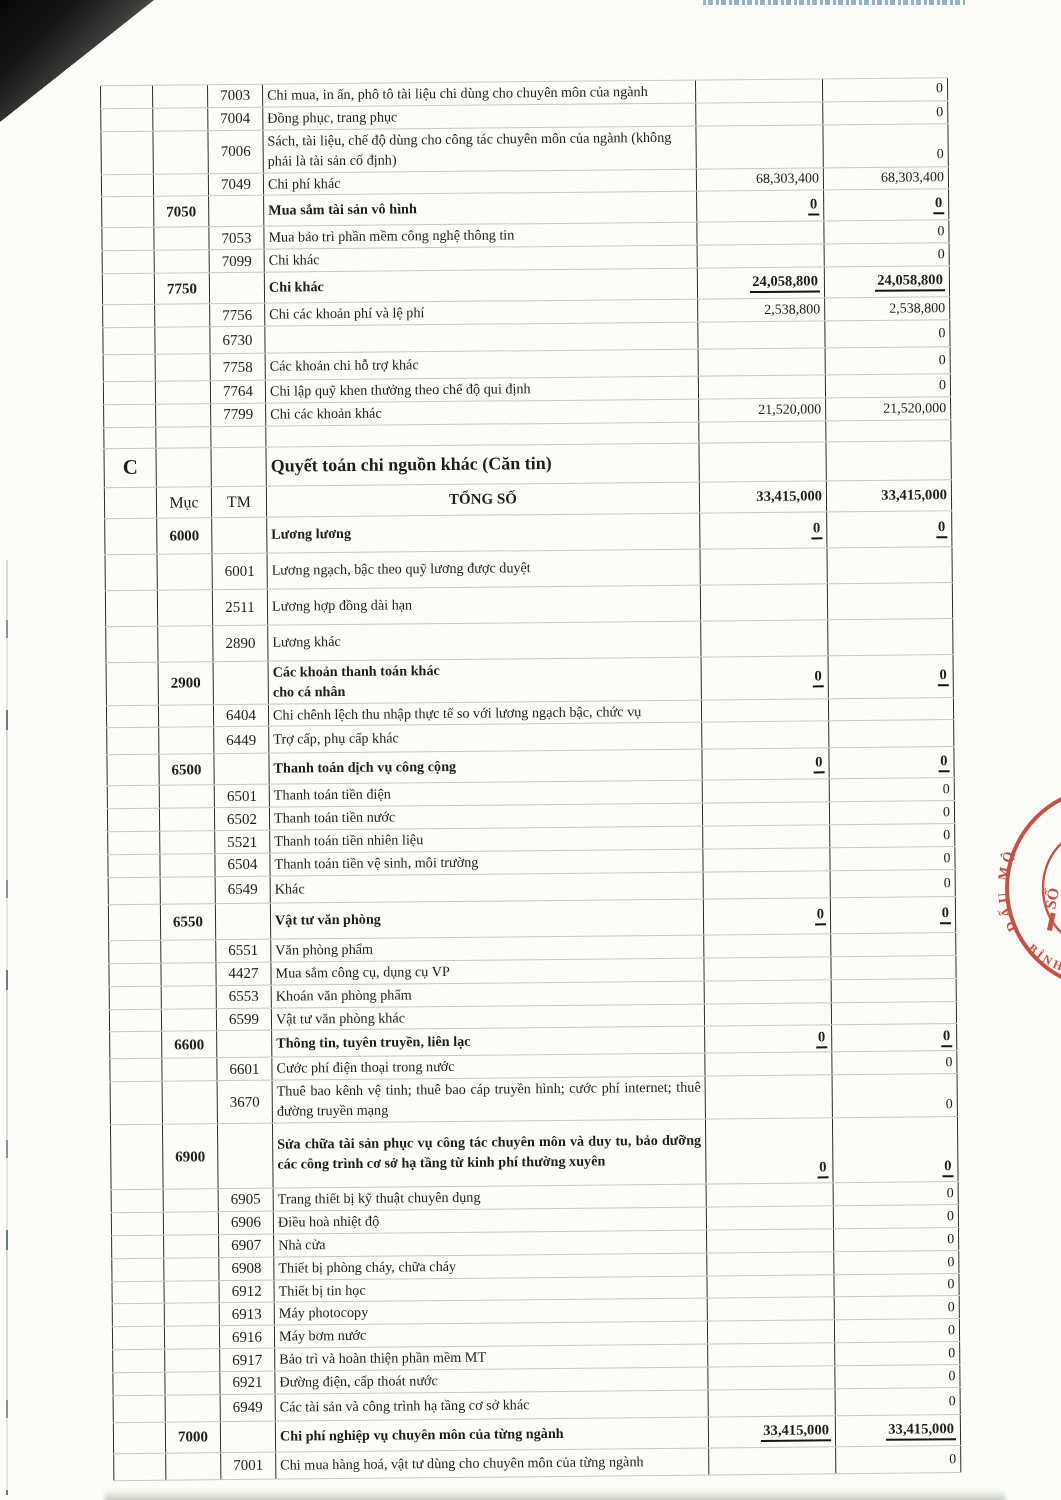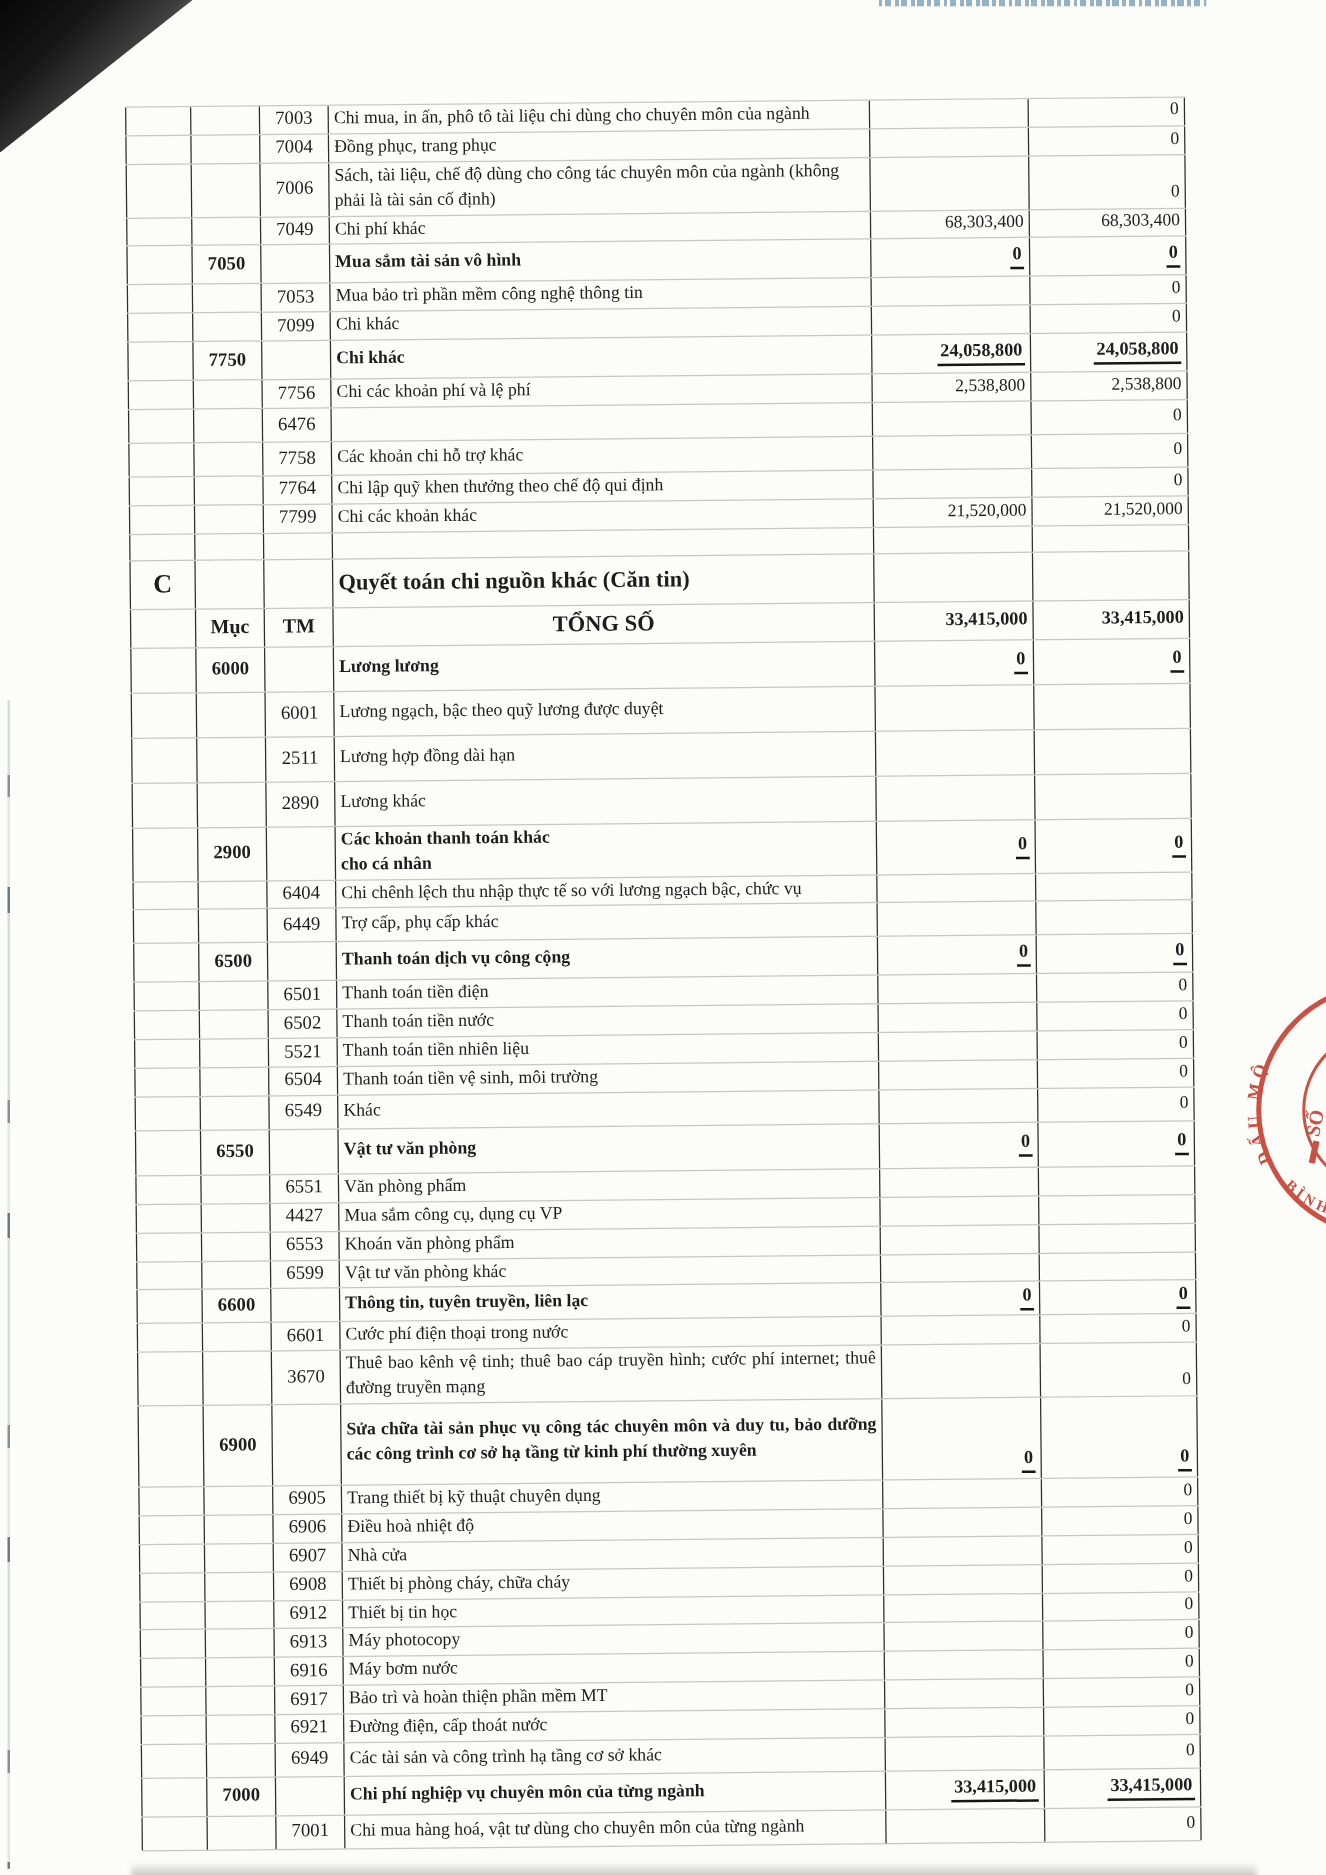--- a/index.html
+++ b/index.html
@@ -58,23 +58,23 @@
   .c-desc{justify-content:flex-start;padding:2px 7px;}
   .c-v1,.c-v2{justify-content:flex-end;padding-right:7px;}
   .code{font-size:15px;}
   .desc-text{font-size:14.2px;line-height:1.4;white-space:pre-line;}
   .num{font-size:14px;}
   
   .group{min-height:30px;}
   .group .c-muc .code,.group .c-desc .desc-text{font-weight:700;}
   .group .num{font-weight:700;font-size:14.6px;border-bottom:2.2px solid #161616;padding:0 2px 1px 2px;}
   .header{min-height:30px;}
-  .header .c-muc .code,.header .c-tm .code{font-weight:700;font-size:16px;}
+  .header .c-muc .code,.header .c-tm .code{font-weight:400;font-size:16px;}
   .header .c-desc{justify-content:center;}
-  .header .c-desc .desc-text{font-weight:700;font-size:18px;}
+  .header .c-desc .desc-text{font-weight:700;font-size:15px;}
   .header .num{font-weight:700;font-size:14.6px;}
   .section{min-height:38px;}
   .section .c-letter .code{font-size:21px;font-weight:600;}
   .section .c-desc .desc-text{font-weight:700;font-size:18px;}
   .spacer{min-height:20px;}
   .tall{min-height:35px;}
   .md{min-height:26px;}
   .xs{min-height:20px;}
   .pad{min-height:64px;}
   .pad .c-desc{padding-top:8px;padding-bottom:10px;}
@@ -244,21 +244,21 @@
           <span class="num">2,538,800</span>
         </div>
         <div class="c-v2">
           <span class="num">2,538,800</span>
         </div>
       </div>
       <div class="row item md">
         <div class="c-letter"></div>
         <div class="c-muc"></div>
         <div class="c-tm">
-          <span class="code">6476</span>
+          <span class="code">6730</span>
         </div>
         <div class="c-desc"></div>
         <div class="c-v1"></div>
         <div class="c-v2">
           <span class="num">0</span>
         </div>
       </div>
       <div class="row item md">
         <div class="c-letter"></div>
         <div class="c-muc"></div>

